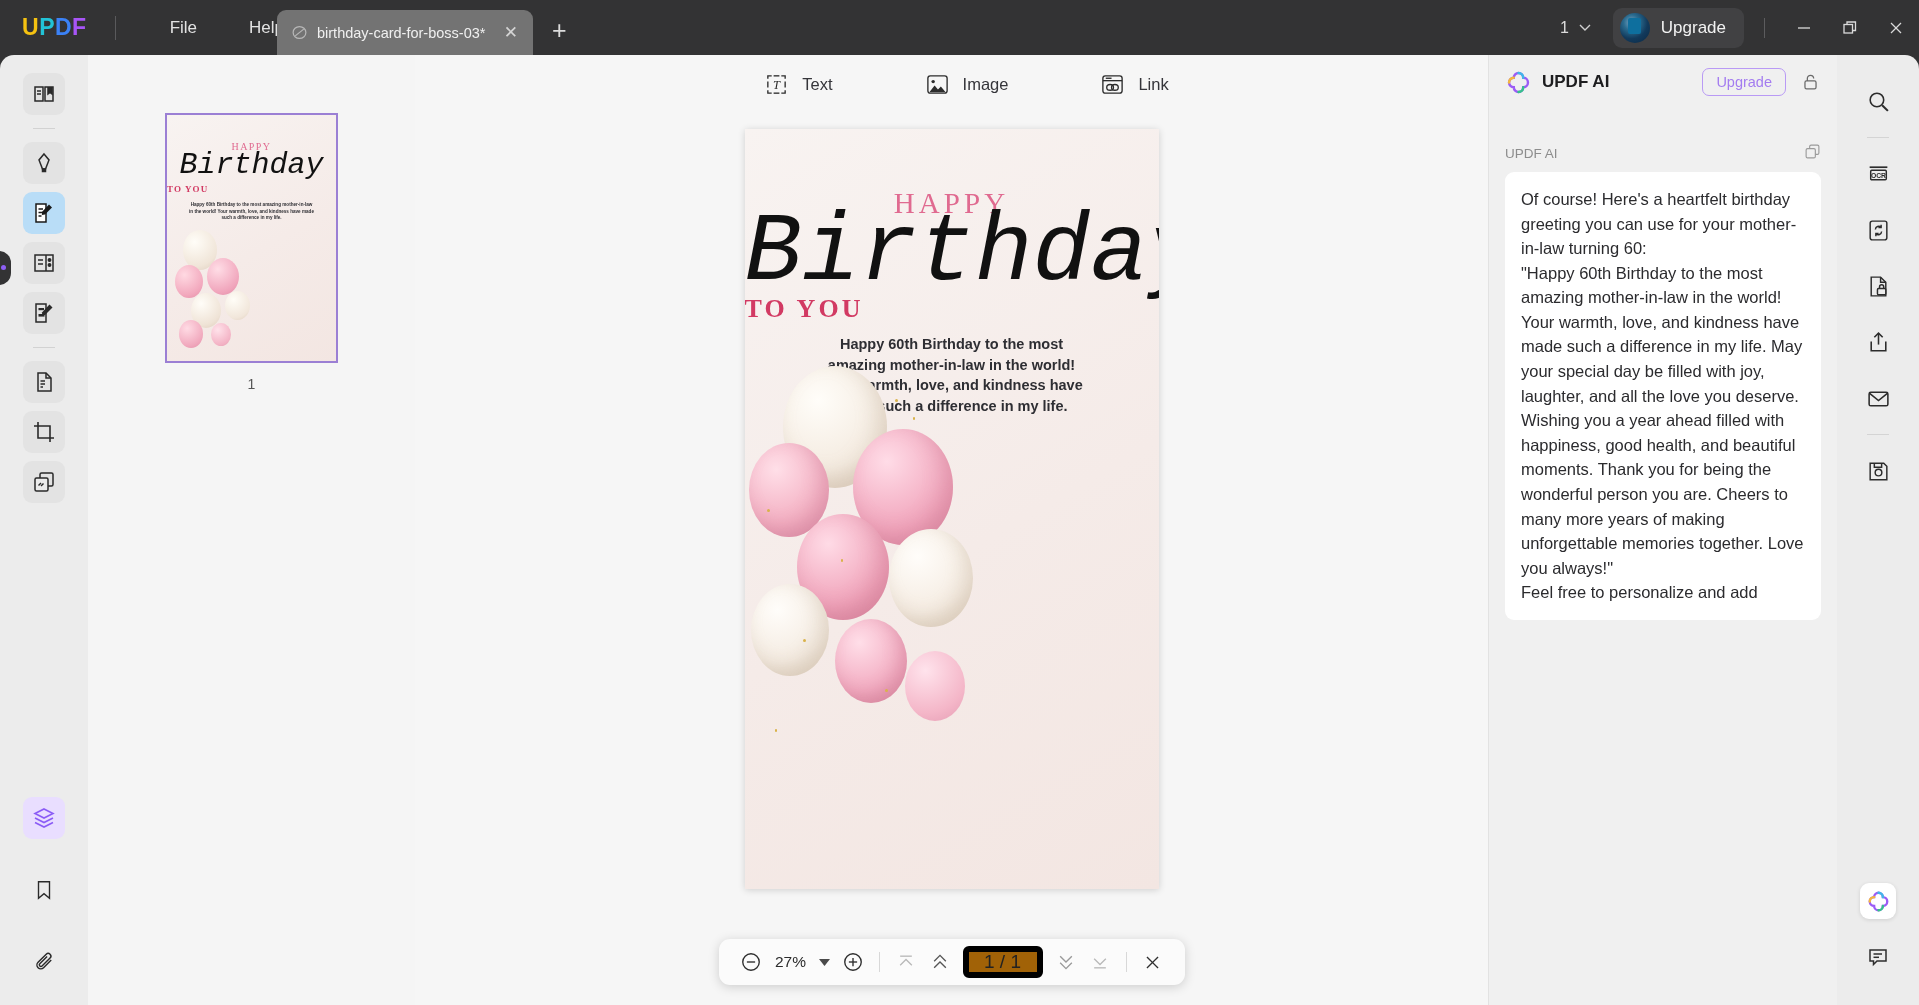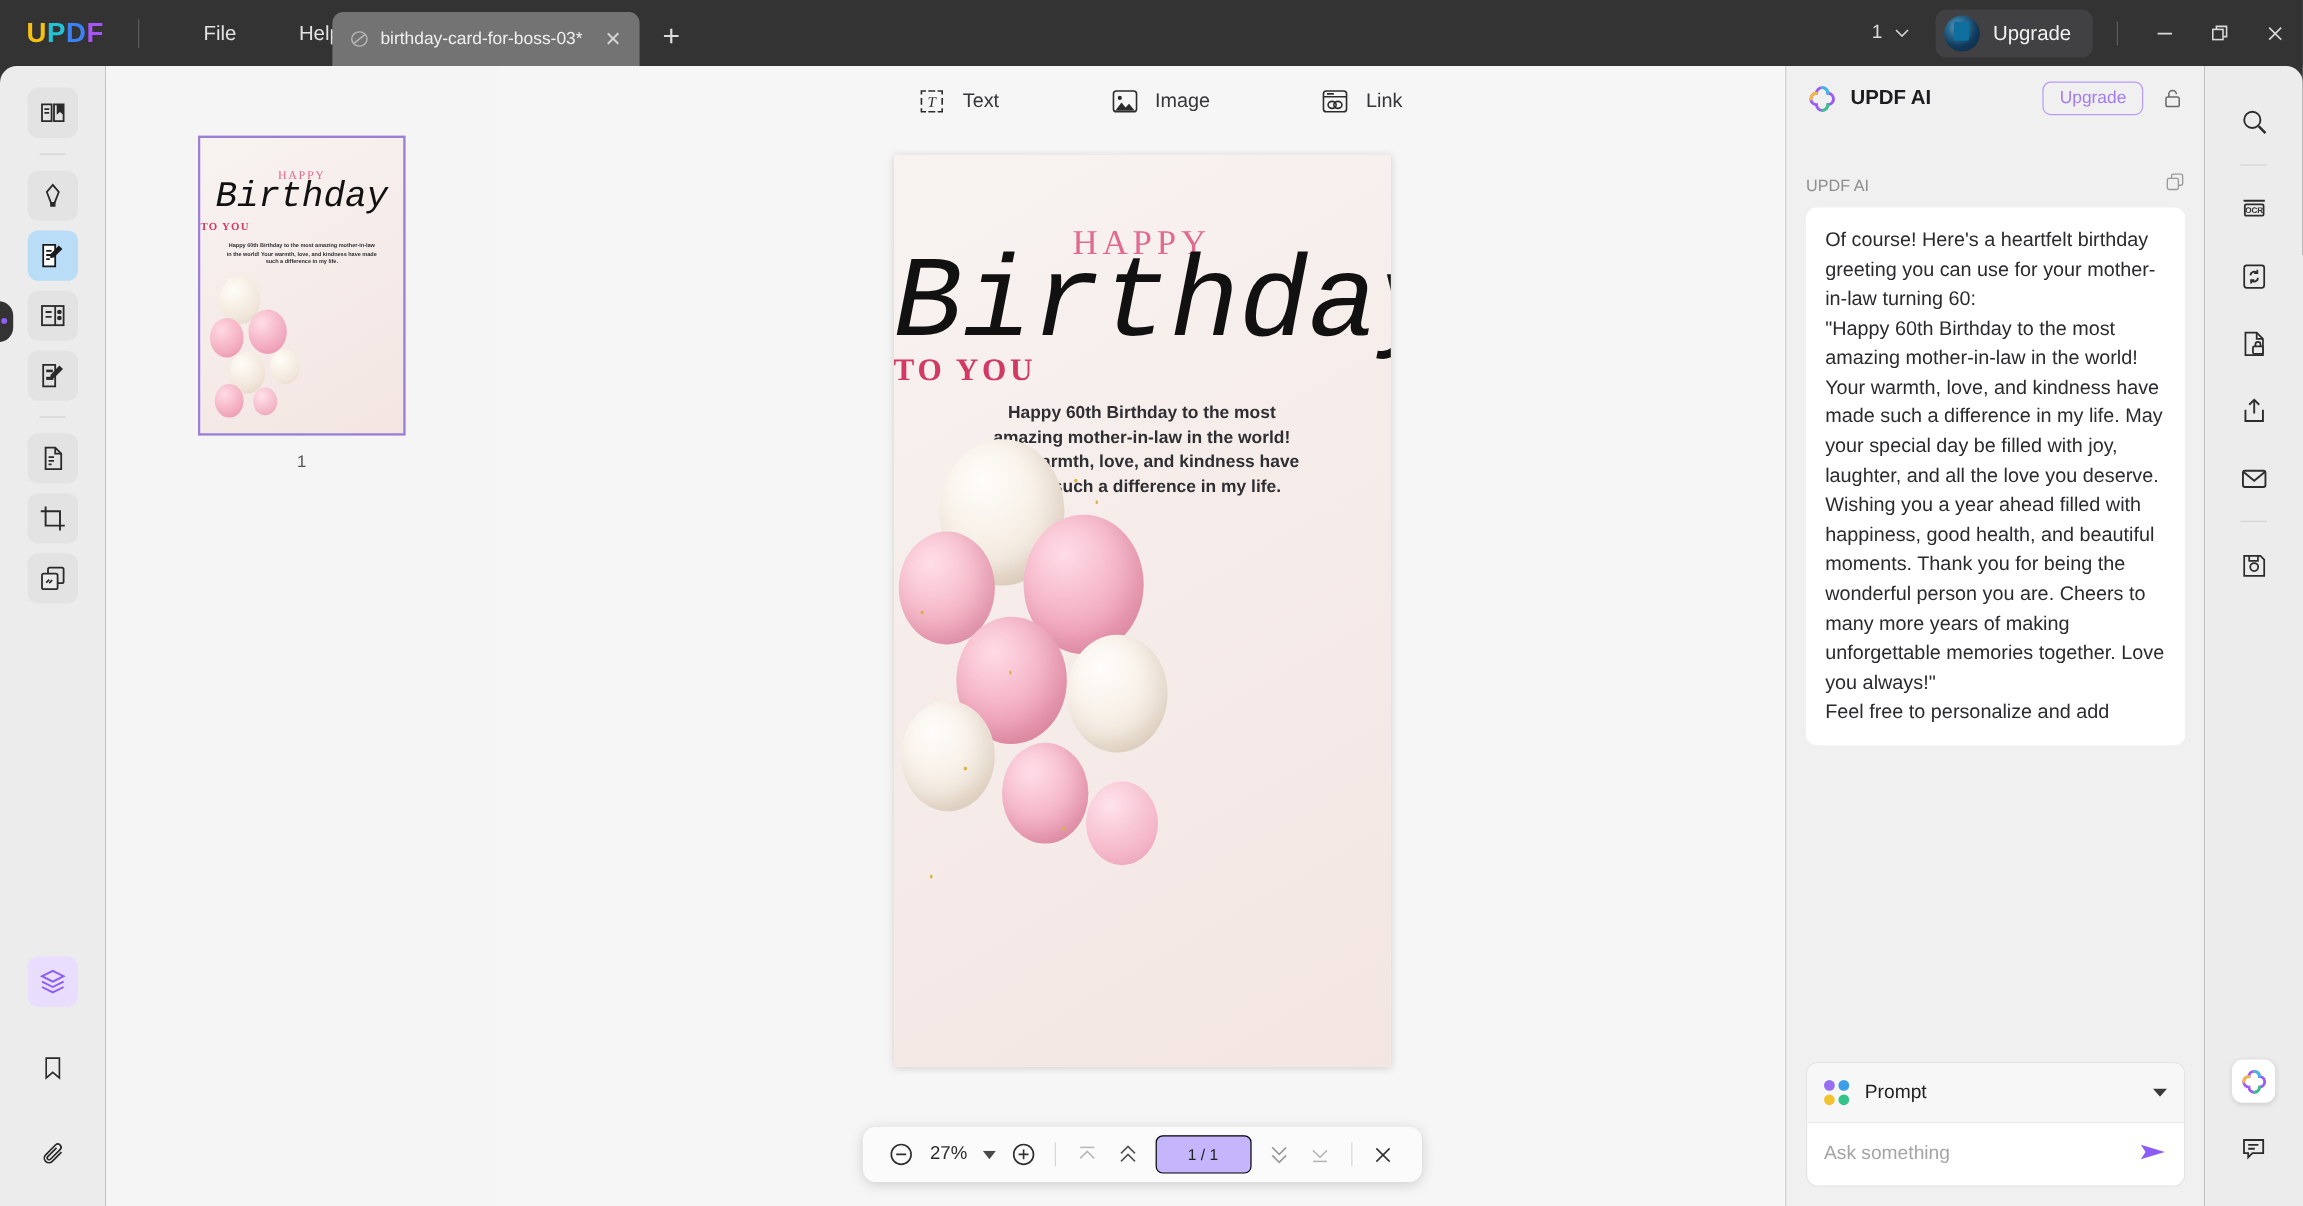--- a/index.html
+++ b/index.html
@@ -155,24 +155,24 @@
     position:absolute; bottom:20px; left:50%; transform:translateX(-50%);
     height:46px; background:#fbfbfb; border-radius:11px;
     box-shadow:0 2px 11px rgba(0,0,0,.17);
     display:flex; align-items:center; padding:0 15px; gap:0;
   }
   .zb-btn { width:34px; height:34px; display:flex; align-items:center; justify-content:center; cursor:pointer; }
   .zb-pct { font-size:15.5px; color:#2c2c2c; min-width:46px; text-align:center; cursor:pointer;}
   .zb-caret { width:22px; display:flex; justify-content:center; cursor:pointer;}
   .zb-div { width:1px; height:20px; background:#d8d8d8; margin:0 9px; }
   .zb-page {
-    width:80px; height:32px; background:#c4b5fd;
-    border:1px solid #000000; border-radius:6px;
+    width:80px; height:32px; background:#a16207;
+    border:6px solid #000000; border-radius:6px;
     display:flex; align-items:center; justify-content:center;
-    font-size:13px; color:#222; margin:0 6px; cursor:text;
+    font-size:19px; color:#222; margin:0 6px; cursor:text;
   }
   .zb-dis svg { opacity:.32; }
 
   
   .aipanel {
     width:349px; background:#f0f0f0; flex:none;
     display:flex; flex-direction:column;
     border-left:1px solid #e2e2e2;
   }
   .ai-head { height:54px; display:flex; align-items:center; padding:0 13px 0 16px; gap:10px; }
@@ -573,44 +573,20 @@
       </div>
 
       <div class="ai-card">
         <p>Of course! Here's a heartfelt birthday greeting you can use for your mother-in-law turning 60:</p>
         <p>"Happy 60th Birthday to the most amazing mother-in-law in the world! Your warmth, love, and kindness have made such a difference in my life. May your special day be filled with joy, laughter, and all the love you deserve. Wishing you a year ahead filled with happiness, good health, and beautiful moments. Thank you for being the wonderful person you are. Cheers to many more years of making unforgettable memories together. Love you always!"</p>
         <p>Feel free to personalize and add</p>
       </div>
 
     </div>
 
-    <div class="ai-bottom">
-      <div class="ai-inputbox">
-        <div class="ai-prompt">
-          <div class="dots">
-            <i style="background:#9a6ef0"></i>
-              <i style="background:#3b9ee8"></i>
-            <i style="background:#f4c430"></i>
-              <i style="background:#34c48a"></i>
-          </div>
-          <div class="prompt-label">Prompt</div>
-          <svg width="12" height="7" viewBox="0 0 12 7">
-            <polygon points="0,0 12,0 6,7" fill="#3a3a3a"></polygon>
-            </svg>
-        </div>
-        <div class="ai-ask">
-          <input type="text" placeholder="Ask something" style="">
-          <div class="ai-send">
-            <svg width="24" height="20" viewBox="0 0 24 20">
-              <polygon points="2,4 22,10 2,16 6,10" fill="#8b5cf6"></polygon>
-              </svg>
-          </div>
-        </div>
-      </div>
-    </div>
   </div>
 
   <div class="rightrail">
     <div class="rr-icon">
       <svg width="25" height="25" viewBox="0 0 24 24" fill="none" stroke="#2c2c2c" stroke-width="1.5">
         <circle cx="10.5" cy="10.5" r="6.5"></circle>
           <line x1="15.5" y1="15.5" x2="21" y2="21" stroke-width="2"></line>
         </svg>
     </div>
     <div class="rr-sep"></div>

